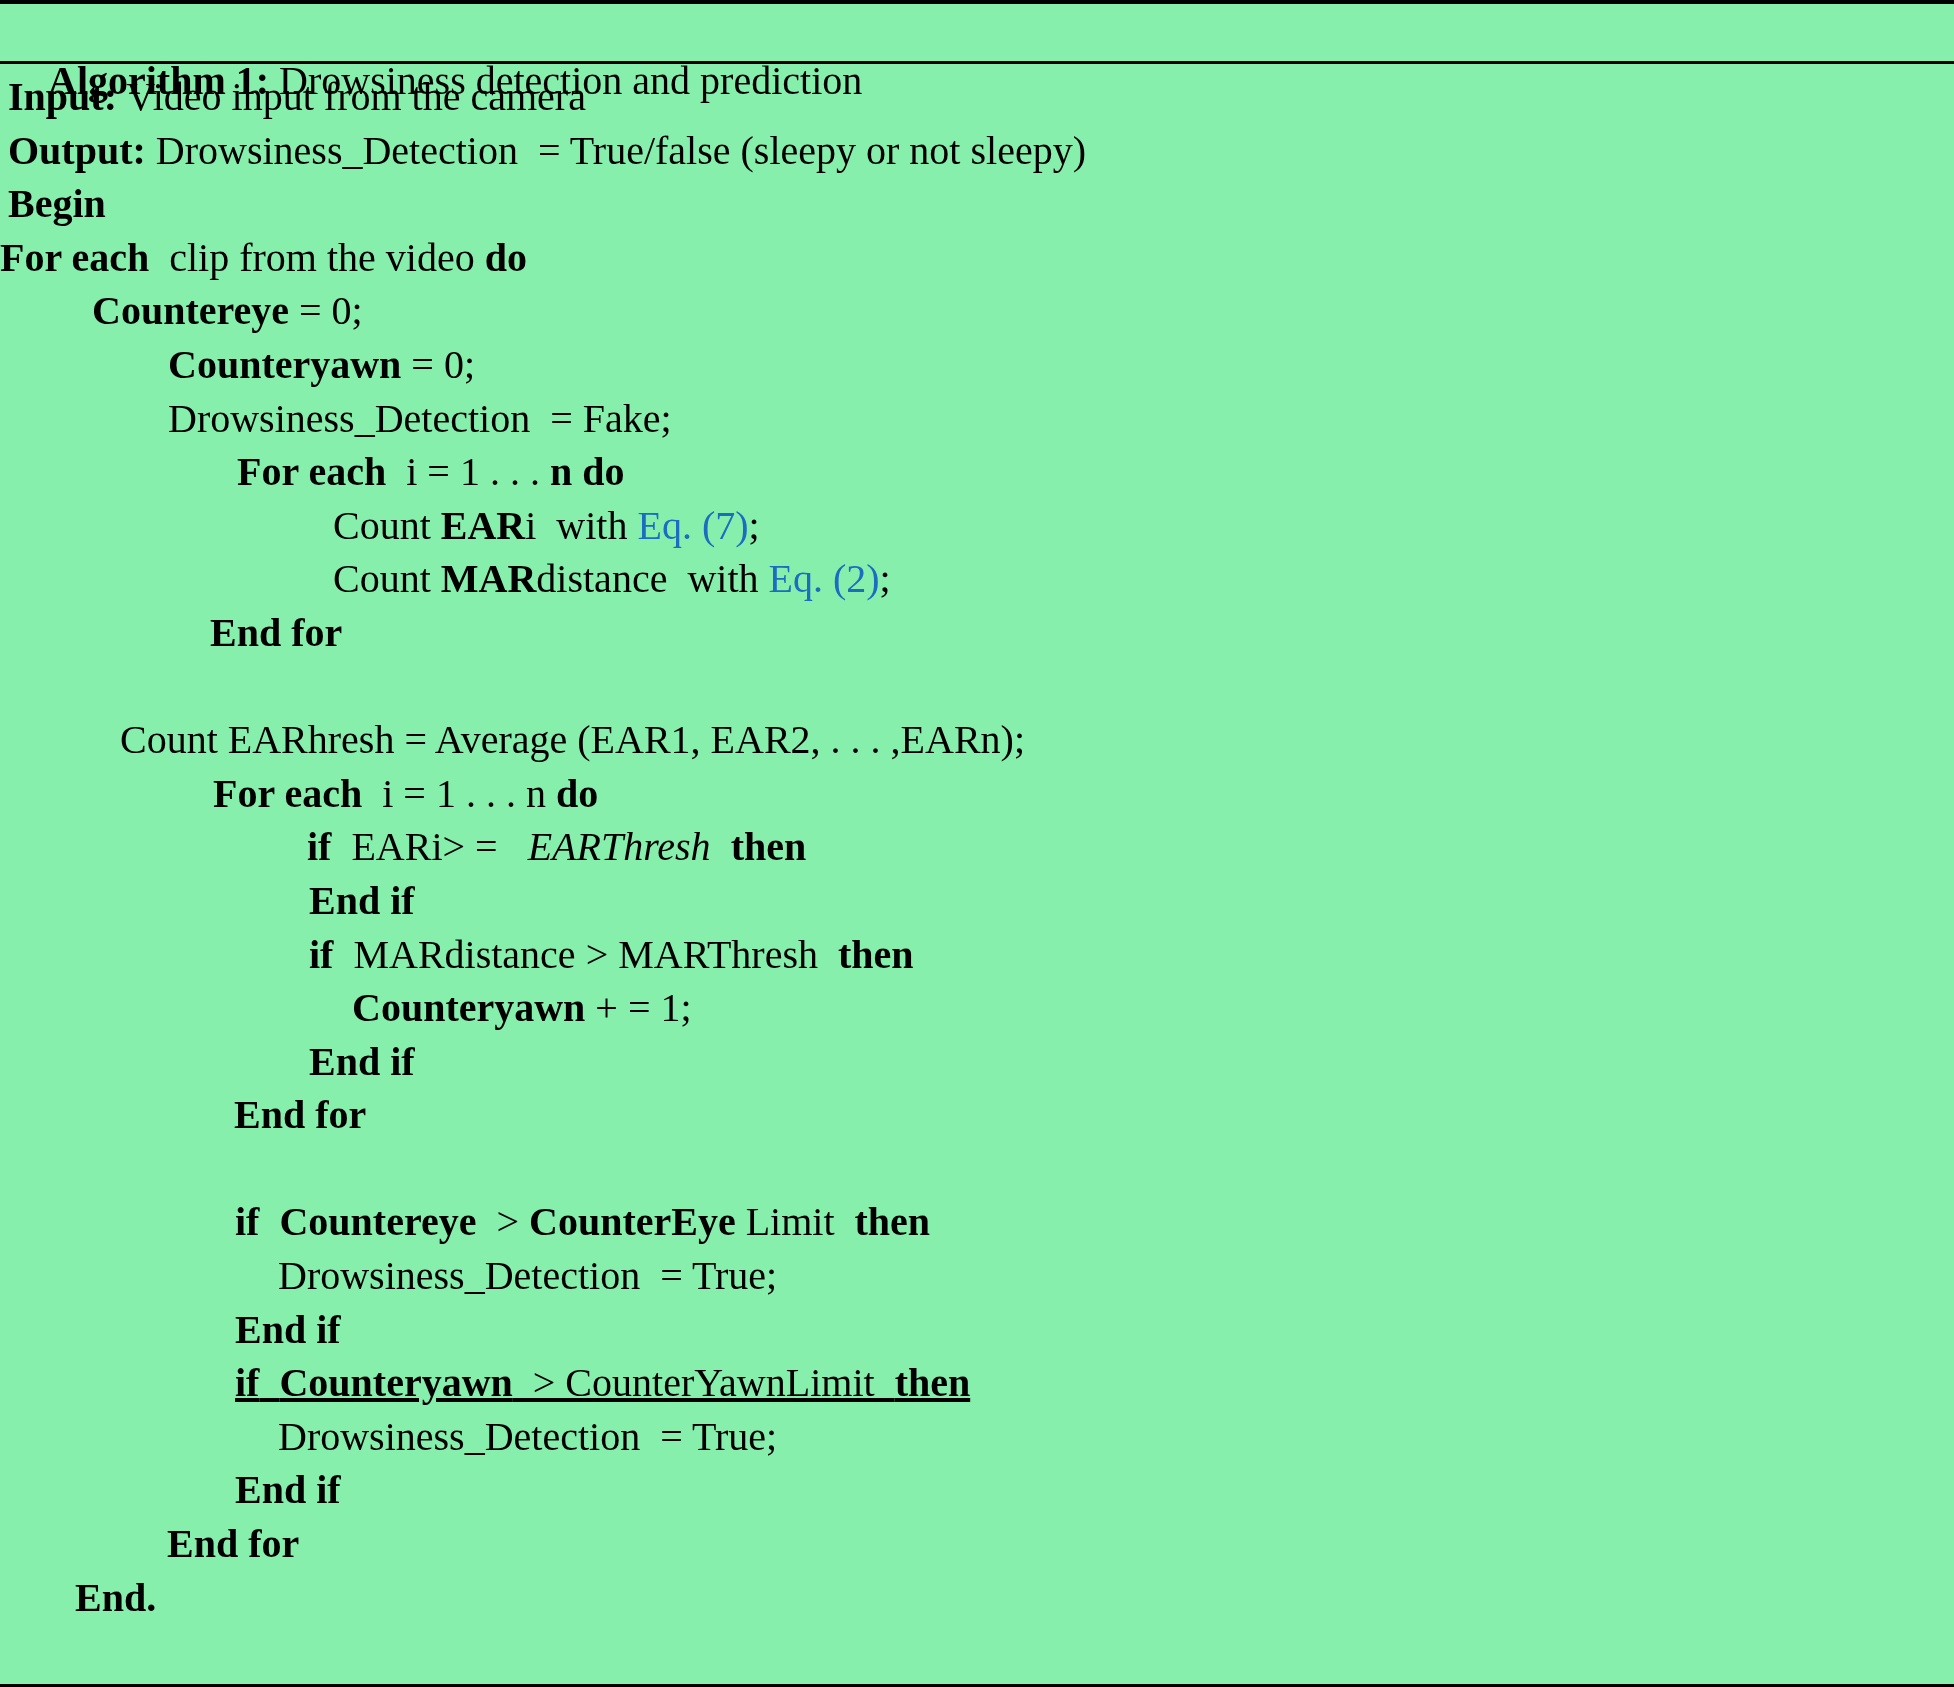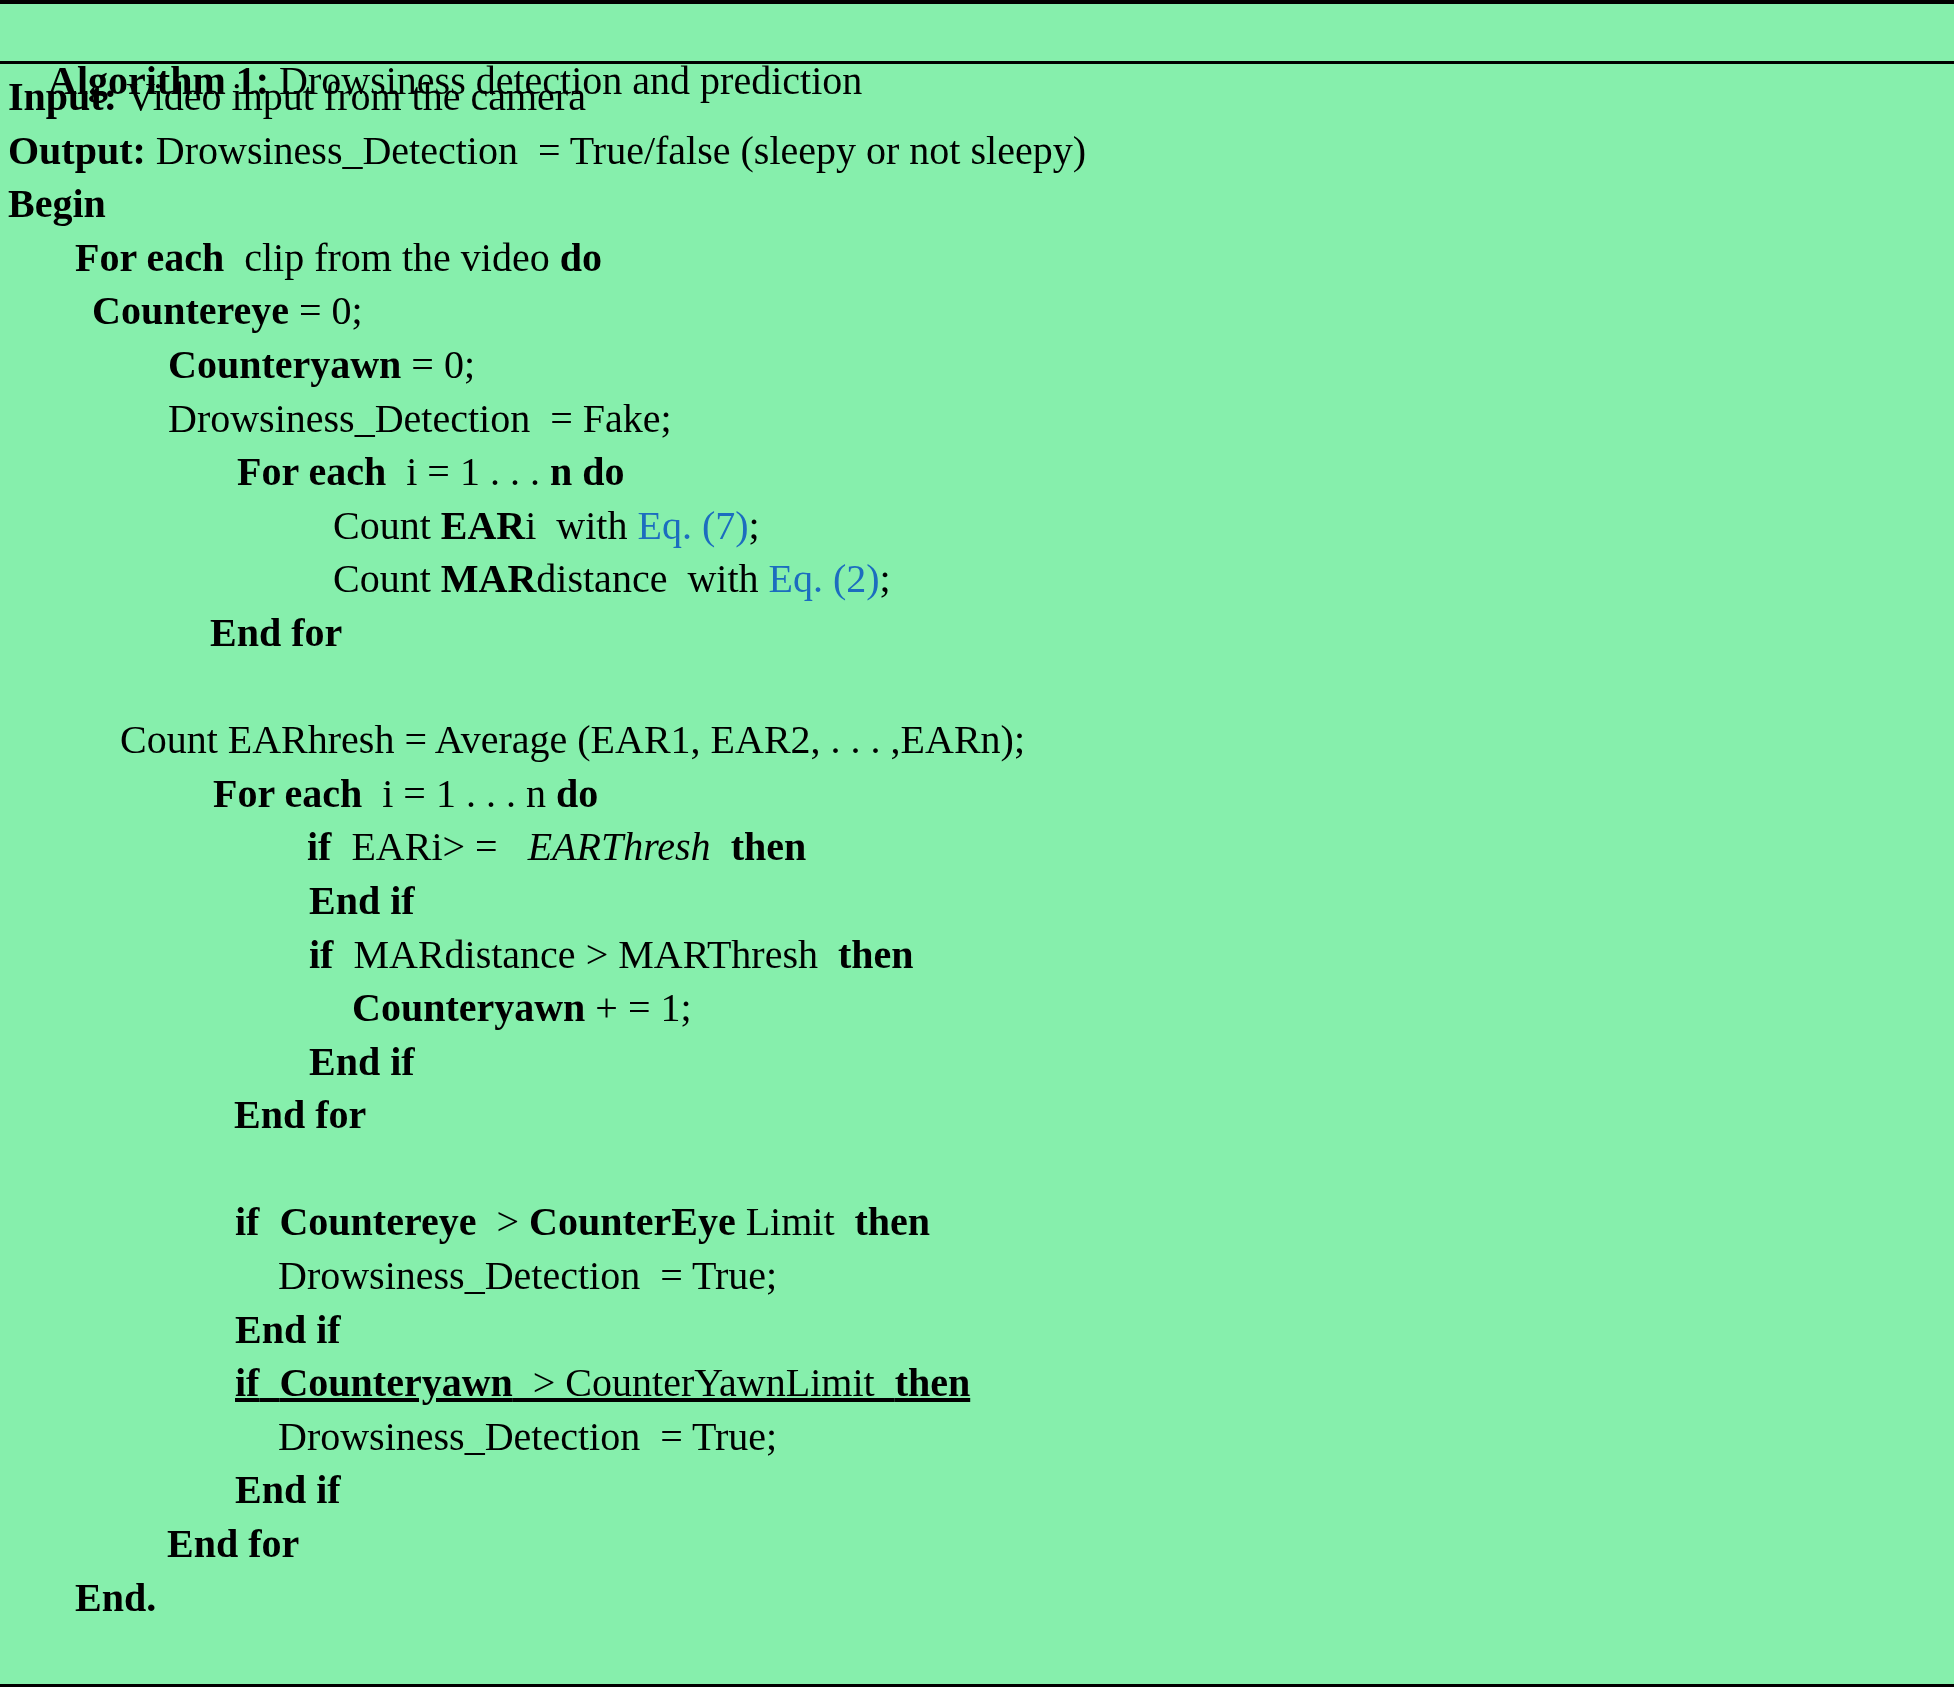--- a/index.html
+++ b/index.html
@@ -46,21 +46,21 @@
 <body>
 
 <div class="algo-box">
   <div class="algo-header">
     <span class="hdr-label">Algorithm 1:</span><span> Drowsiness detection and prediction</span>
   </div>
   <div class="algo-body" id="algo-body">
       <div class="code-line" style="padding-left: 8px;"><span class="seg-b">Input:</span><span> Video input from the camera</span></div>
       <div class="code-line" style="padding-left: 8px;"><span class="seg-b">Output:</span><span> Drowsiness_Detection  = True/false (sleepy or not sleepy)</span></div>
       <div class="code-line" style="padding-left: 8px;"><span class="seg-b">Begin</span></div>
-      <div class="code-line" style="padding-left: 75px;"><span class="seg-b">For each</span><span>  clip from the video </span><span class="seg-b">do</span></div>
+      <div class="code-line" style=""><span class="seg-b">For each</span><span>  clip from the video </span><span class="seg-b">do</span></div>
       <div class="code-line" style="padding-left: 92px;"><span class="seg-b">Countereye</span><span> = 0;</span></div>
       <div class="code-line" style="padding-left: 168px;"><span class="seg-b">Counteryawn</span><span> = 0;</span></div>
       <div class="code-line" style="padding-left: 168px;"><span>Drowsiness_Detection  = Fake;</span></div>
       <div class="code-line" style="padding-left: 237px;"><span class="seg-b">For each</span><span>  i = 1 . . . </span><span class="seg-b">n do</span></div>
       <div class="code-line" style="padding-left: 333px;"><span>Count </span><span class="seg-b">EAR</span><span>i  with </span><span class="seg-link" style="color: rgb(28, 109, 191);">Eq. (7)</span><span>;</span></div>
       <div class="code-line" style="padding-left: 333px;"><span>Count </span><span class="seg-b">MAR</span><span>distance  with </span><span class="seg-link" style="color: rgb(28, 109, 191);">Eq. (2)</span><span>;</span></div>
       <div class="code-line" style="padding-left: 210px;"><span class="seg-b">End for</span></div>
       <div class="code-line" style="padding-left: 0px;"></div>
       <div class="code-line" style="padding-left: 120px;"><span>Count EARhresh = Average (EAR1, EAR2, . . . ,EARn);</span></div>
       <div class="code-line" style="padding-left: 213px;"><span class="seg-b">For each</span><span>  i = 1 . . . n </span><span class="seg-b">do</span></div>

